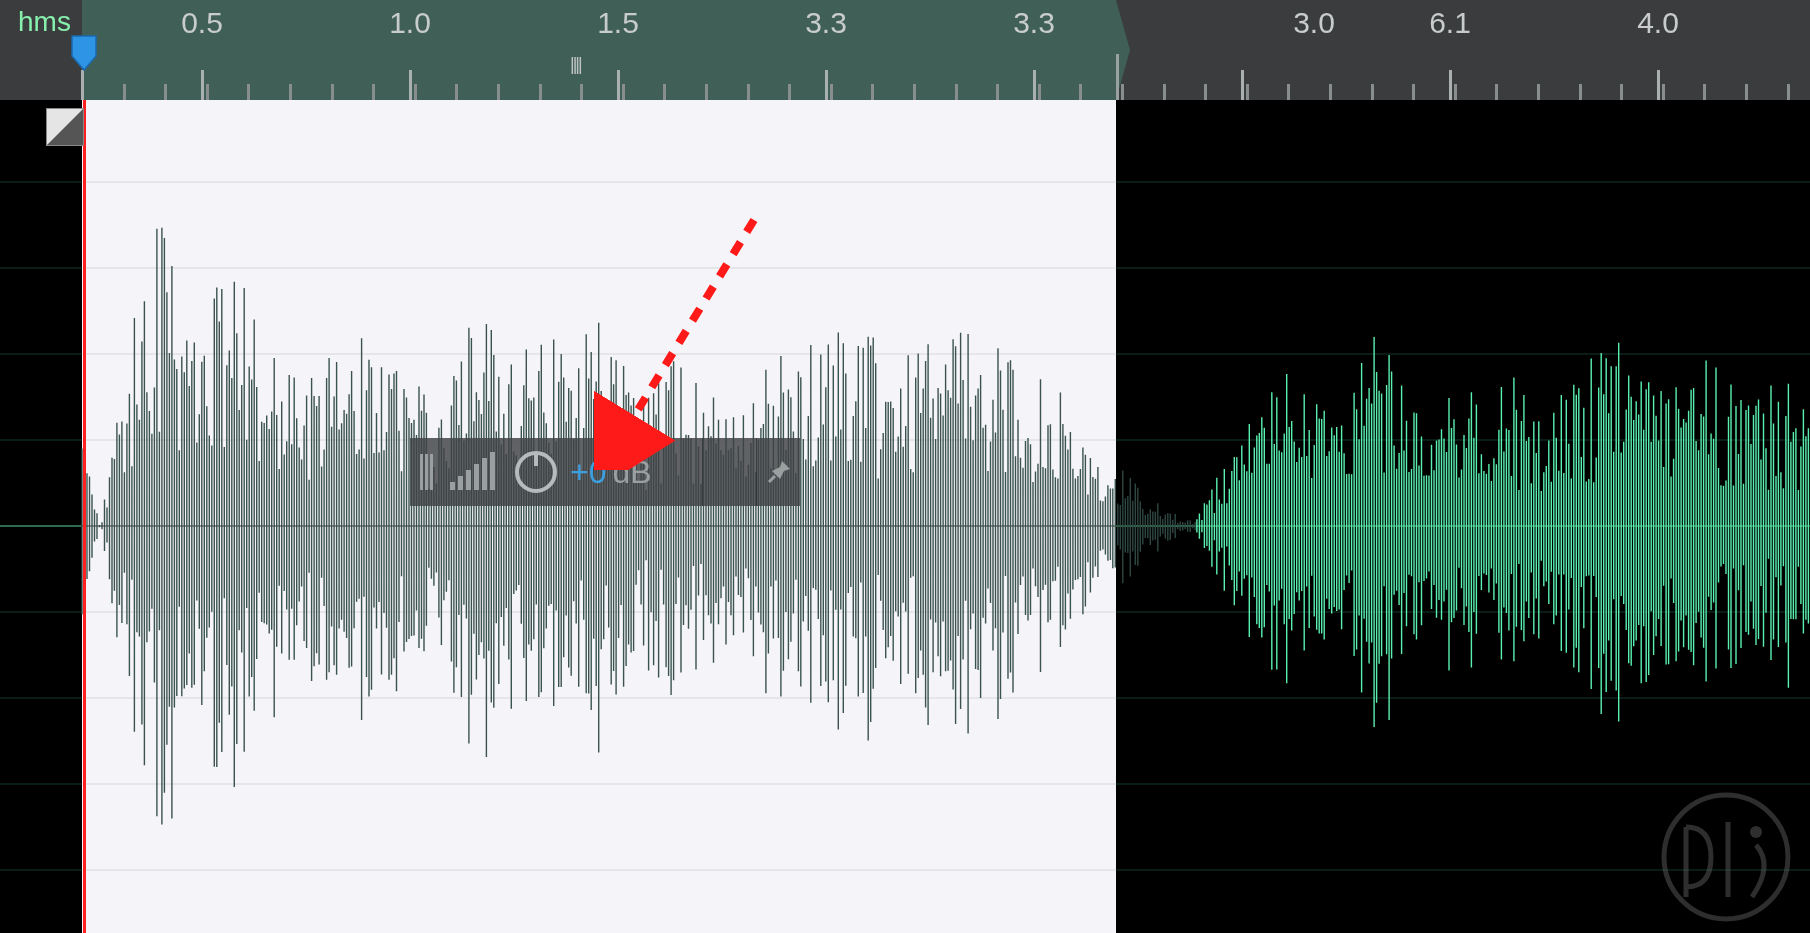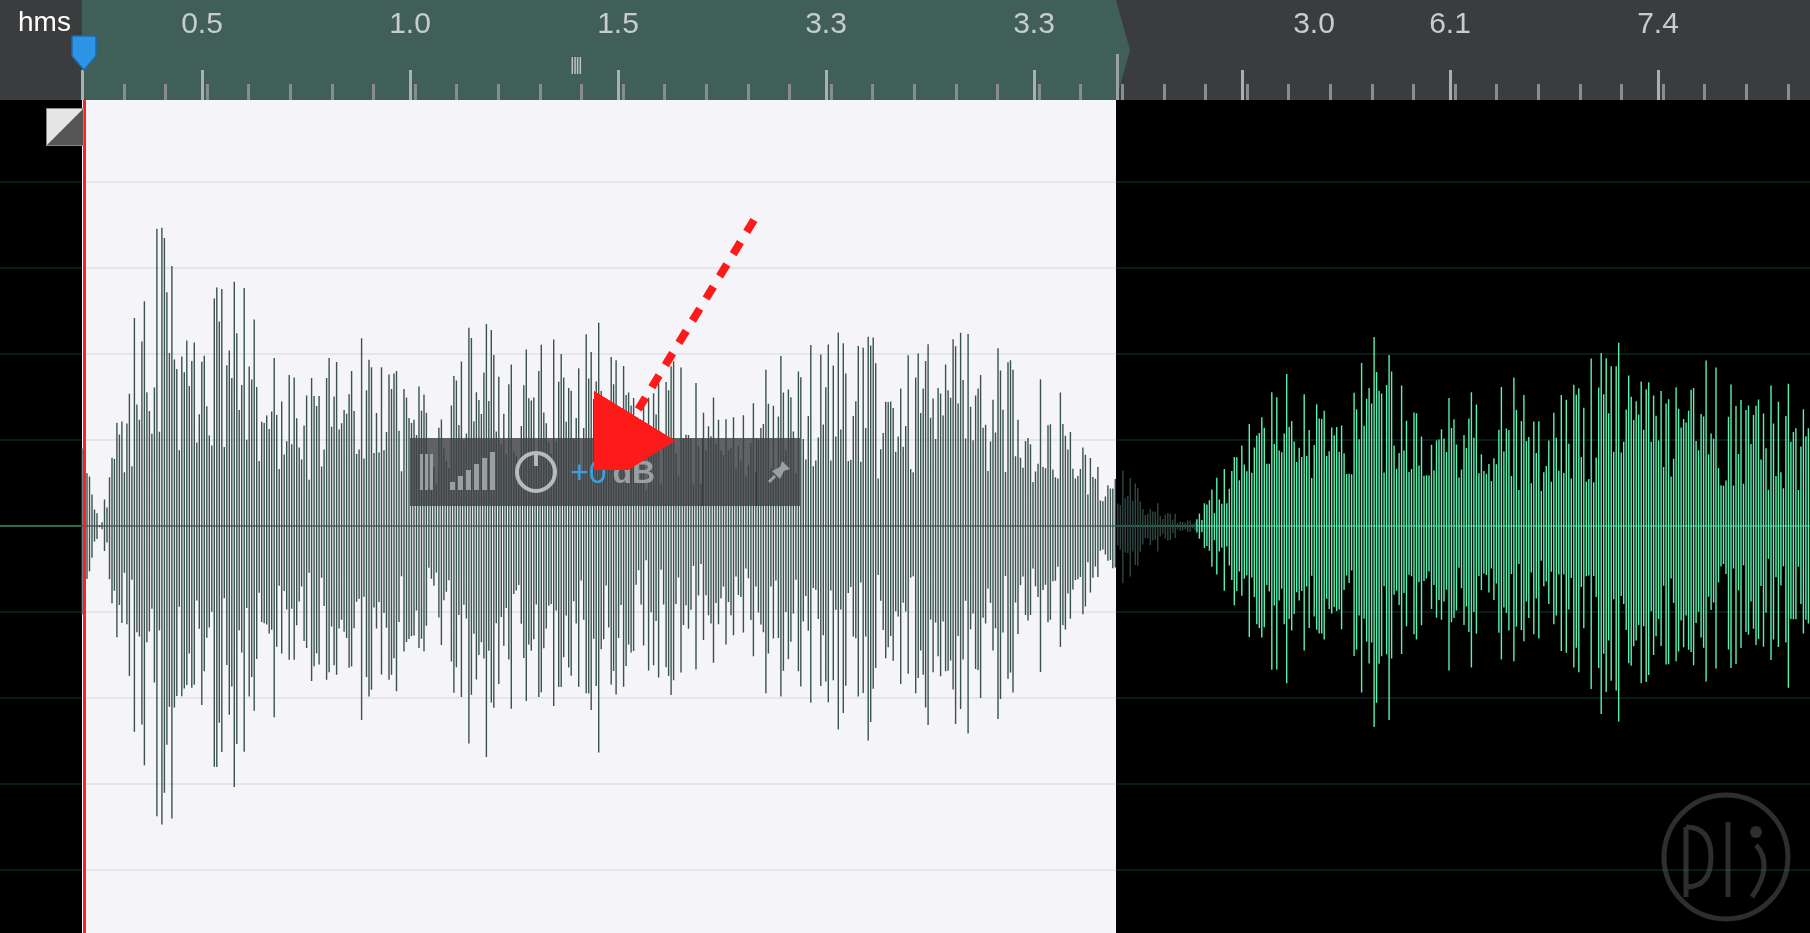--- a/index.html
+++ b/index.html
@@ -12,21 +12,21 @@
     position:absolute;left:82px;top:0;width:1034px;height:100px;
     background:#3f5f57;
   }
   .ruler-selection-end{
     position:absolute;left:1116px;top:0;width:0;height:0;
     border-left:14px solid #3f5f57;
     border-top:50px solid transparent;
     border-bottom:50px solid transparent;
   }
   .ruler-unit{
-    position:absolute;left:18px;top:6px;color:#ffffff;font-size:28px;letter-spacing:0px;
+    position:absolute;left:18px;top:6px;color:#86efac;font-size:28px;letter-spacing:0px;
   }
   .ruler-tick-major{position:absolute;bottom:0;width:3px;height:30px;background:#aab0b0;}
   .ruler-tick-minor{position:absolute;bottom:0;width:3px;height:16px;background:#888d8d;}
   .ruler-label{position:absolute;top:6px;color:#c8cccc;font-size:30px;transform:translateX(-50%);}
   .playhead-marker{
     position:absolute;top:34px;left:70px;width:28px;height:38px;
   }
   .playhead-marker svg{display:block;}
   .cursor-mark{
     position:absolute;left:570px;top:54px;color:#bfc3c3;font-size:18px;letter-spacing:-2px;
@@ -66,21 +66,21 @@
     color:#b6bbbb;font-size:32px;
   }
   .hud .seg{height:68px;display:flex;align-items:center;justify-content:center;}
   .hud .seg.grip{width:34px;}
   .hud .seg.bars{width:66px;}
   .hud .seg.knob{width:58px;}
   .hud .seg.val{width:136px;justify-content:flex-start;padding-left:6px;}
   .hud .seg.gap{width:54px;border-left:1px solid rgba(0,0,0,0.35);border-right:1px solid rgba(0,0,0,0.35);}
   .hud .seg.pin{width:44px;}
   .hud .gain-number{color:#3b9fe0;font-weight:500;margin-right:6px;}
-  .hud .gain-unit{color:#9aa0a0;font-weight:bold;}
+  .hud .gain-unit{color:#9aa0a0;}
 
   
   .arrow{position:absolute;left:594px;top:110px;pointer-events:none;}
 
   
   .watermark{position:absolute;right:14px;bottom:6px;opacity:0.55;}
 </style>
 </head>
 <body>
 
@@ -89,21 +89,21 @@
   <div class="ruler-selection-end"></div>
   <span class="ruler-unit">hms</span>
 
   <span class="ruler-label" style="left:202px">0.5</span>
   <span class="ruler-label" style="left:410px">1.0</span>
   <span class="ruler-label" style="left:618px">1.5</span>
   <span class="ruler-label" style="left:826px">3.3</span>
   <span class="ruler-label" style="left:1034px">3.3</span>
   <span class="ruler-label" style="left:1314px">3.0</span>
   <span class="ruler-label" style="left:1450px">6.1</span>
-  <span class="ruler-label" style="left:1658px">7.4</span>
+  <span class="ruler-label" style="left:1658px">4.0</span>
 
   <div id="tick-container">
       <div class="ruler-tick-major" style="left: 201px;"></div>
       <div class="ruler-tick-major" style="left: 409px;"></div>
       <div class="ruler-tick-major" style="left: 617px;"></div>
       <div class="ruler-tick-major" style="left: 825px;"></div>
       <div class="ruler-tick-major" style="left: 1033px;"></div>
       <div class="ruler-tick-major" style="left: 1241px;"></div>
       <div class="ruler-tick-major" style="left: 1449px;"></div>
       <div class="ruler-tick-major" style="left: 1657px;"></div>

